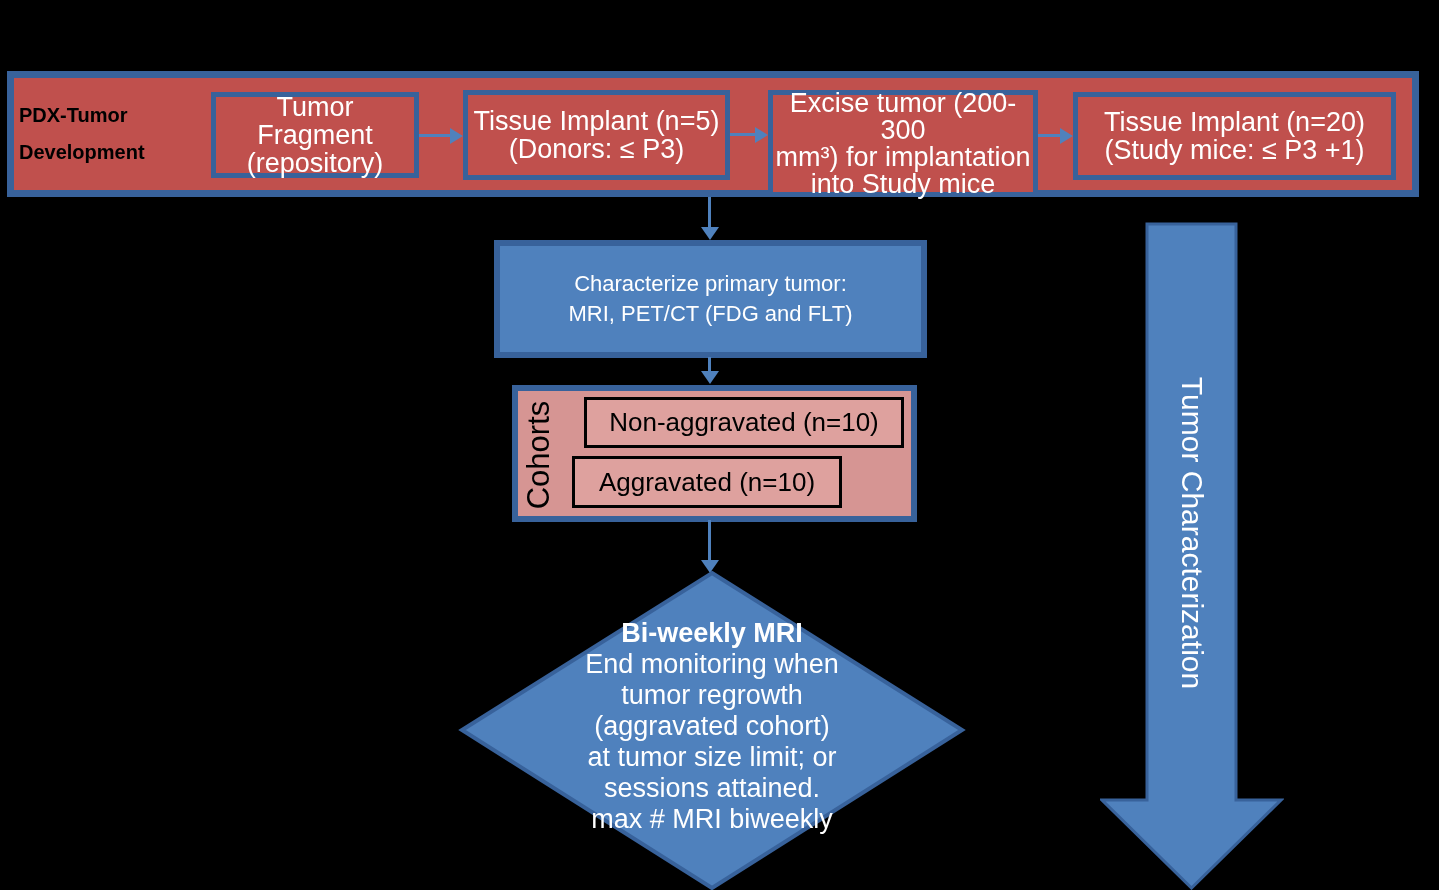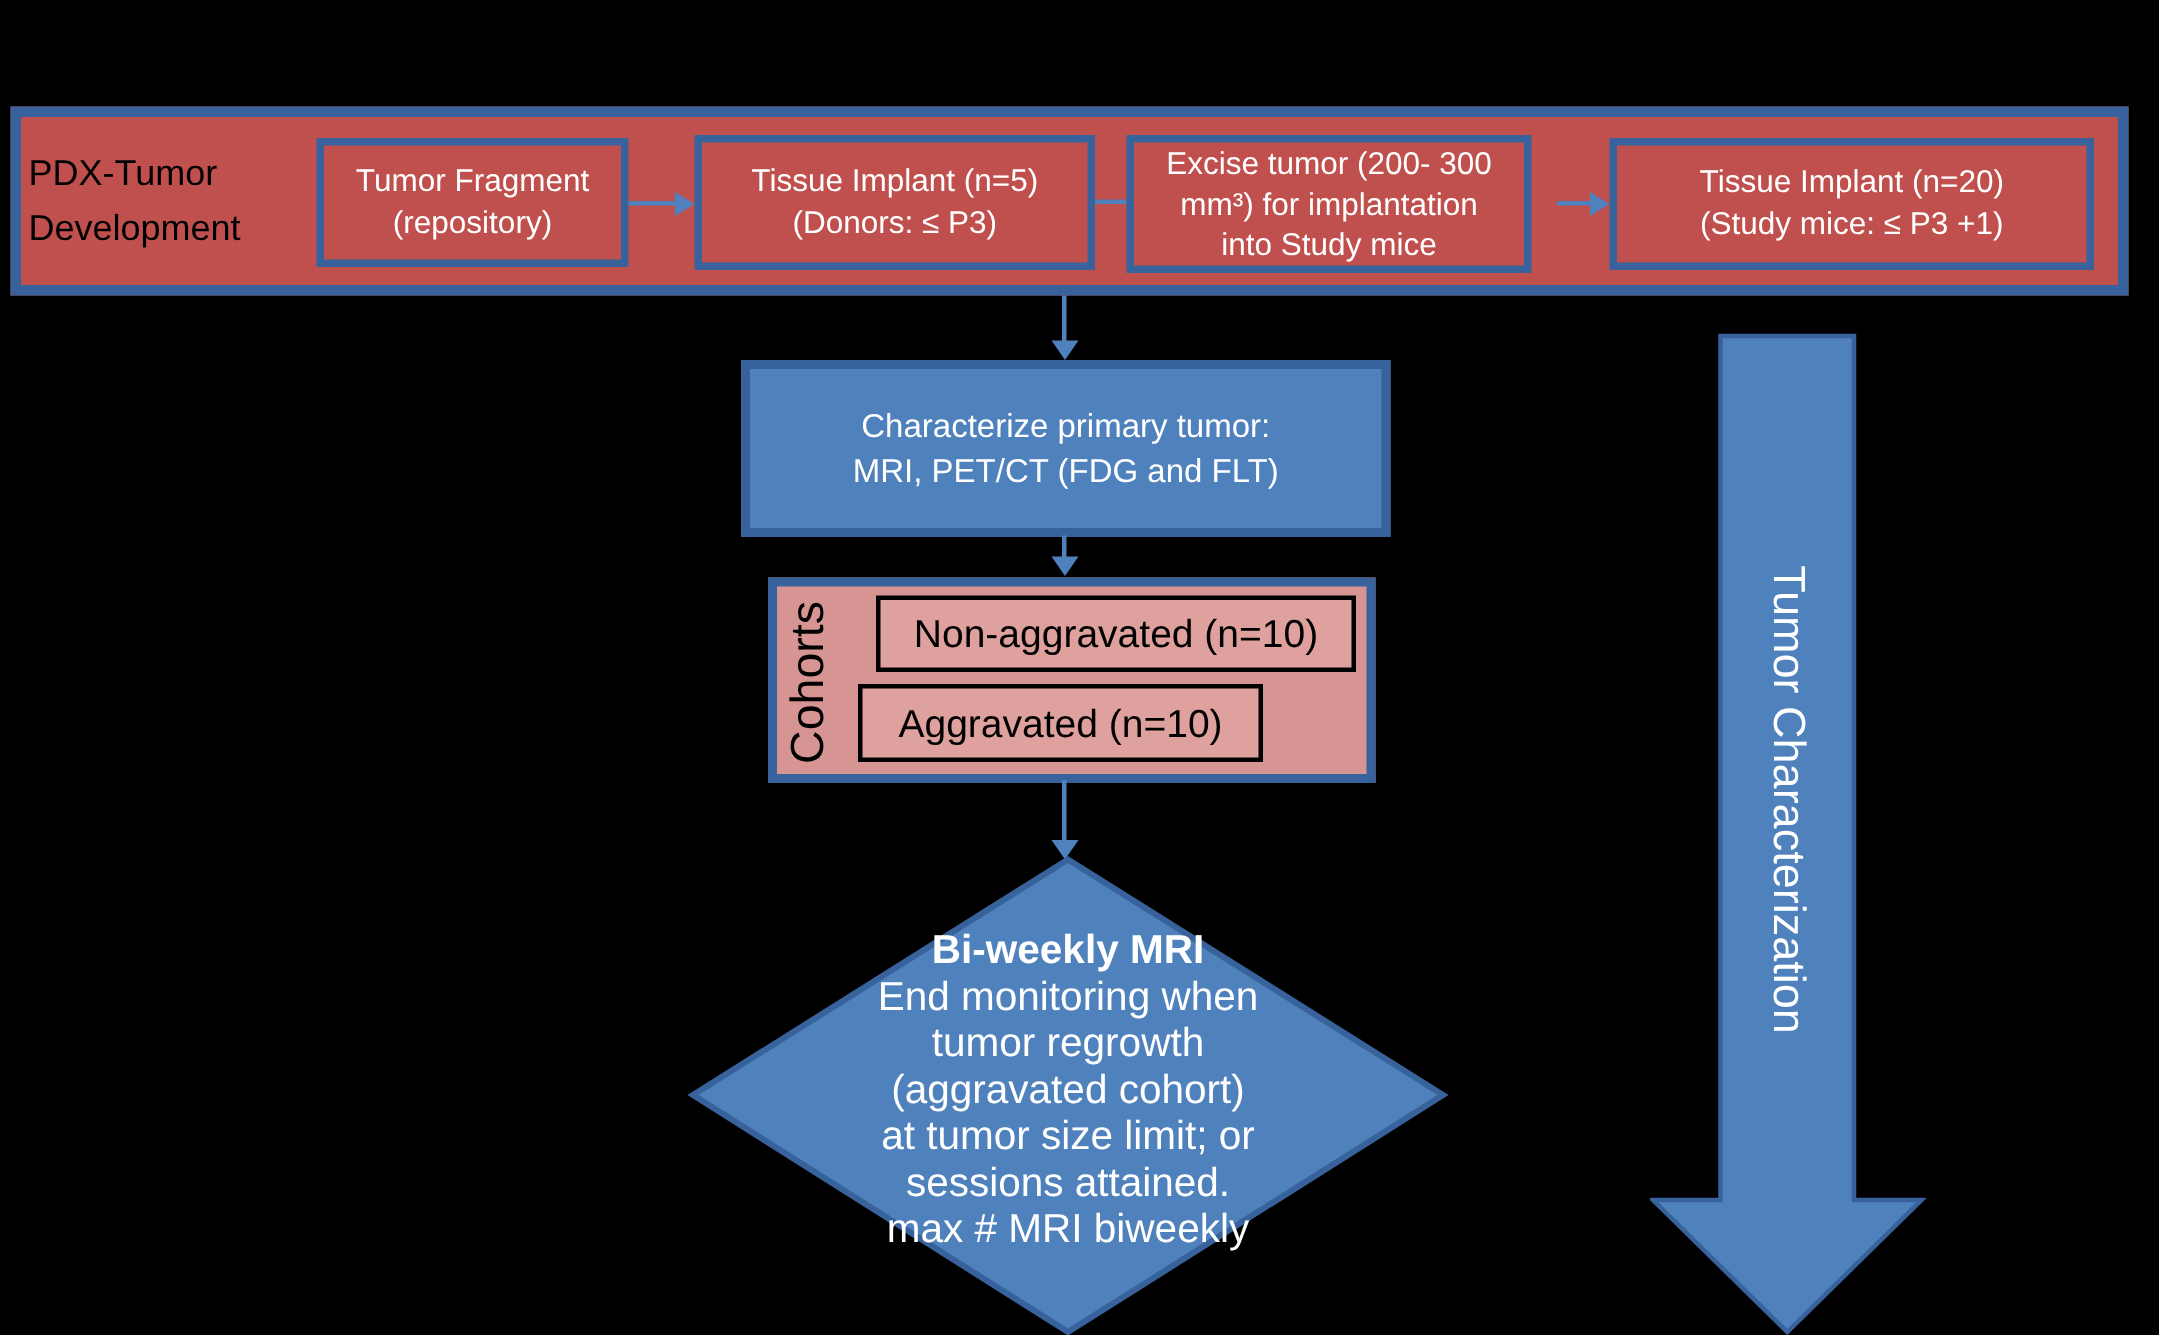--- a/index.html
+++ b/index.html
@@ -20,32 +20,32 @@
     font-family:"Liberation Sans", sans-serif;
   }
   
   .banner{
     position:absolute;left:7px;top:71px;width:1412px;height:126px;
     box-sizing:border-box;border:7px solid var(--border-blue);
     background:var(--red-fill);
   }
   .banner-title{
     position:absolute;left:19px;top:97px;width:205px;
-    font-size:24px;font-weight:normal;color:var(--text-dark);line-height:37px;
+    font-size:20px;font-weight:bold;color:var(--text-dark);line-height:37px;
   }
   .bbox{
     position:absolute;box-sizing:border-box;
     border:5px solid var(--border-blue);background:var(--red-fill);
     color:var(--text-light);display:flex;flex-direction:column;
     justify-content:center;align-items:center;text-align:center;
-    font-size:21px;line-height:28px;
+    font-size:27px;line-height:28px;
   }
   .bbox1{left:211px;top:92px;width:208px;height:86px;}
   .bbox2{left:463px;top:90px;width:267px;height:90px;}
-  .bbox3{left:751px;top:90px;width:270px;height:92px;line-height:27px;}
+  .bbox3{left:768px;top:90px;width:270px;height:107px;line-height:27px;}
   .bbox4{left:1073px;top:92px;width:323px;height:88px;}
   
   .harrow{position:absolute;height:16px;}
   .harrow .h-line{position:absolute;left:0;right:9px;top:6px;height:3px;background:var(--arrow-blue);}
   .harrow .h-head{position:absolute;right:0;top:0;width:0;height:0;
     border-top:8px solid transparent;border-bottom:8px solid transparent;
     border-left:13px solid var(--arrow-blue);}
   .ha1{left:419px;top:128px;width:44px;}
   .ha2{left:730px;top:127px;width:38px;}
   .ha3{left:1038px;top:128px;width:35px;}

